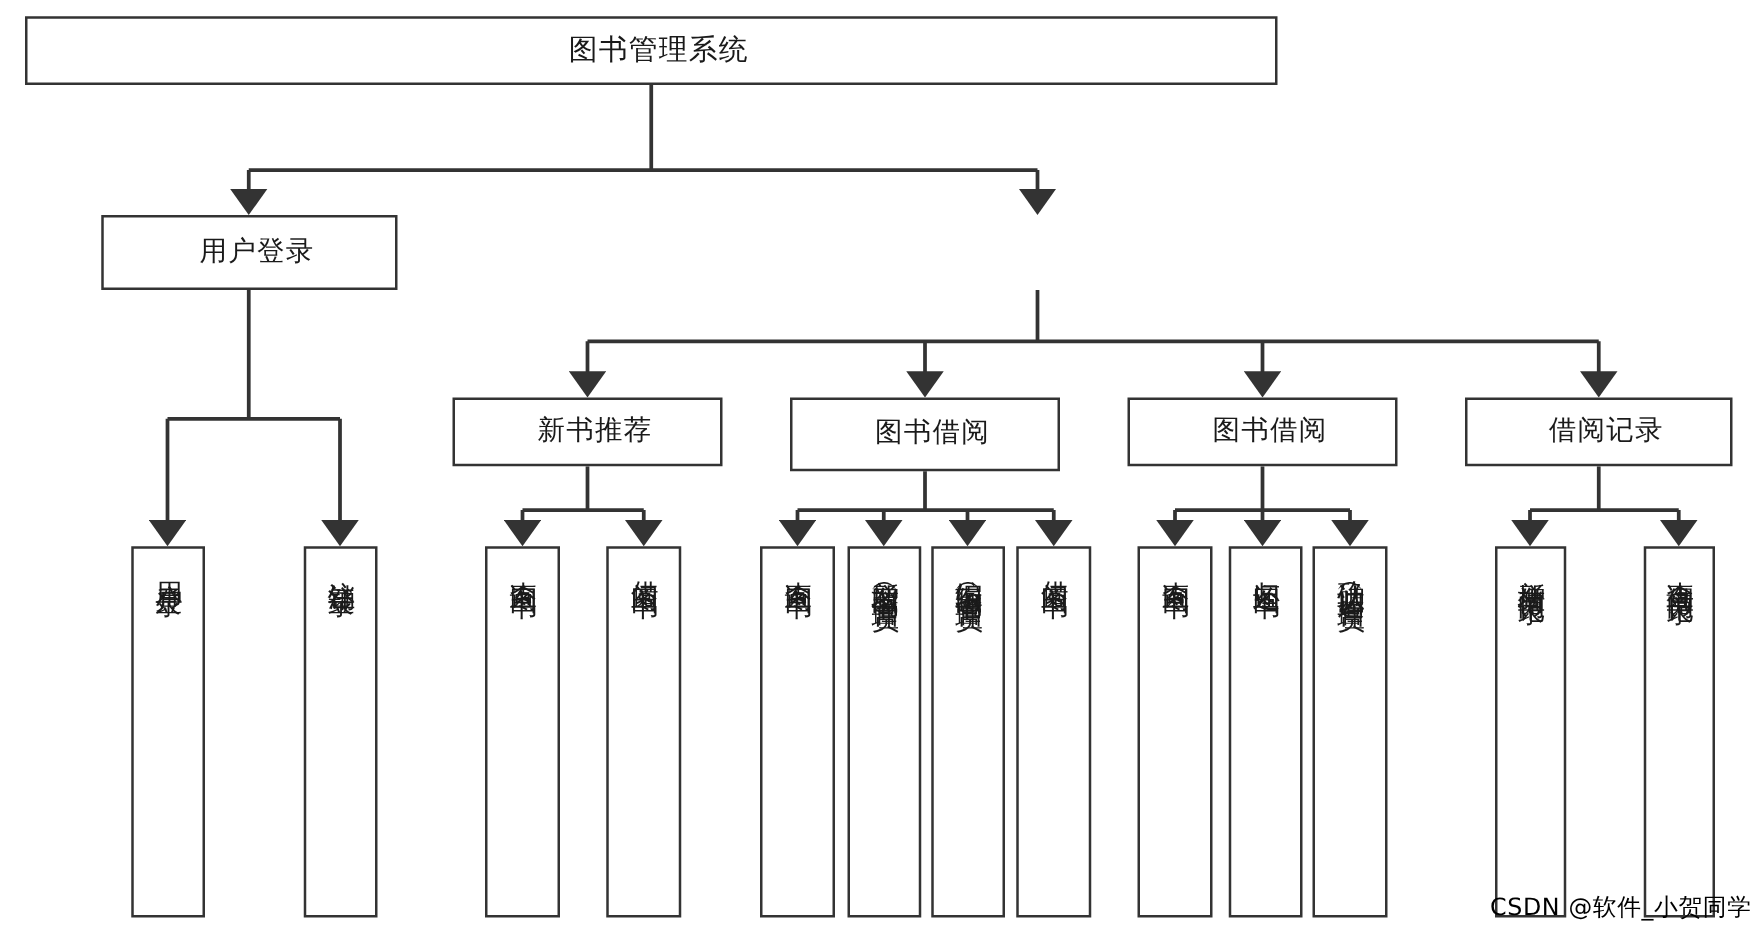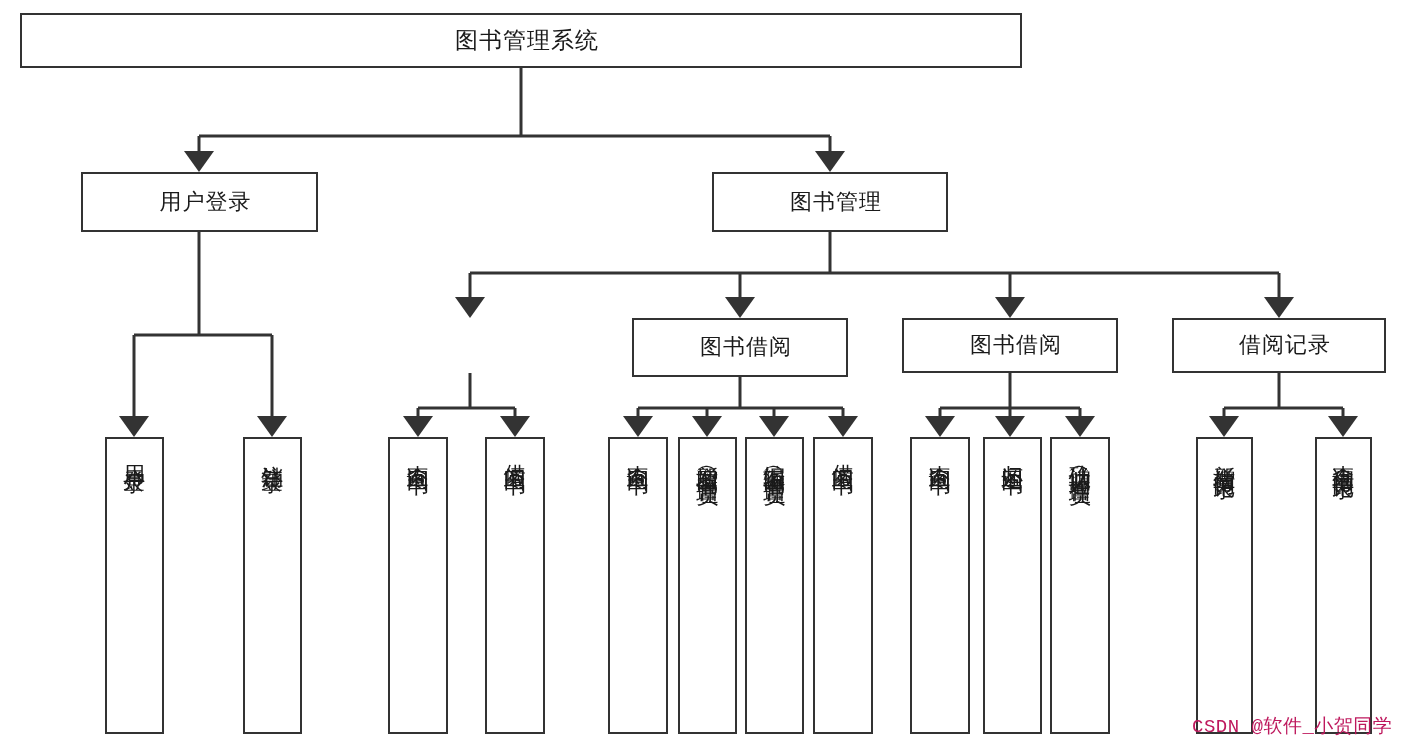--- a/index.html
+++ b/index.html
@@ -56,26 +56,25 @@
     justify-content: flex-start;
   }
   .node.v > span {
     writing-mode: vertical-rl;
     text-orientation: upright;
     display: block;
     margin-top: 4px;
   }
   .watermark {
     position: absolute;
-    color: #be185d;
+    color: #000000;
     font-size: 19px;
     letter-spacing: 0.5px;
     white-space: nowrap;
     user-select: none;
-    font-family: Liberation Mono, monospace;
   }
 </style>
 </head>
 <body>
 
 <div id="canvas">
 
   <svg class="edges" viewBox="0 0 1405 747">
     <defs>
       <marker id="arrow" markerWidth="10" markerHeight="10" refX="3" refY="5" orient="auto" markerUnits="strokeWidth">
@@ -122,22 +121,22 @@
       <path d="M1279,373 L1279,408"></path>
       <path d="M1224,408 L1343,408"></path>
       <path d="M1224,408 L1224,425" marker-end="url(#arrow)"></path>
       <path d="M1343,408 L1343,425" marker-end="url(#arrow)"></path>
     </g>
   </svg>
 
   <div class="node h root" style="left:20px; top:13px; width:1002px; height:55px;">图书管理系统</div>
 
   <div class="node h" style="left:81px; top:172px; width:237px; height:60px;">用户登录</div>
-  <div class="node h" style="left:712px; top:172px; width:236px; height:60px;">图书管理</div>
 
+  <div class="node h" style="left:362px; top:318px; width:216px; height:55px;">新书推荐</div>
   <div class="node h" style="left:632px; top:318px; width:216px; height:59px;">图书借阅</div>
   <div class="node h" style="left:902px; top:318px; width:216px; height:55px;">图书借阅</div>
   <div class="node h" style="left:1172px; top:318px; width:214px; height:55px;">借阅记录</div>
 
   <div class="node v" style="left:105px; top:437px; width:59px; height:297px;">
     <span>用户登录</span>
   </div>
   <div class="node v" style="left:243px; top:437px; width:59px; height:297px;">
     <span>注销登录</span>
   </div>

